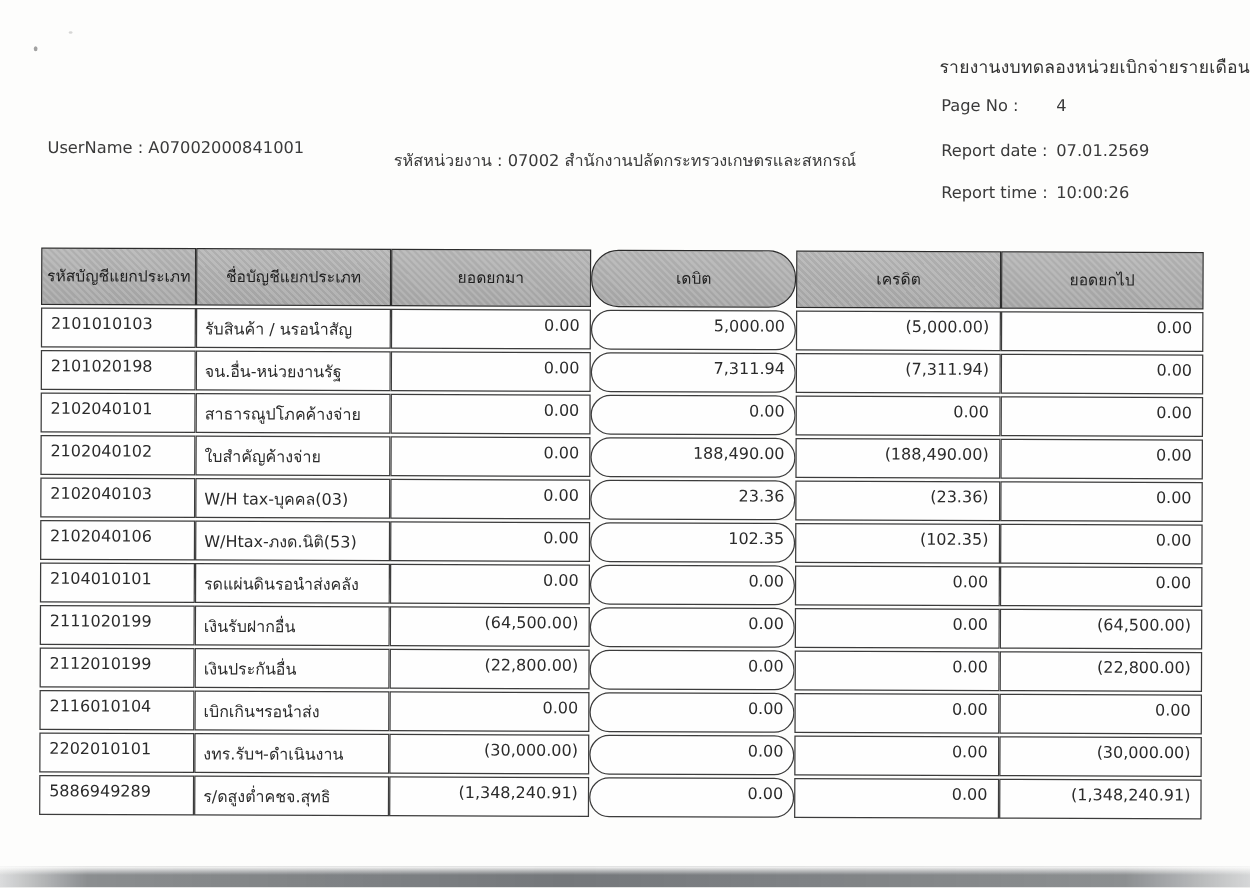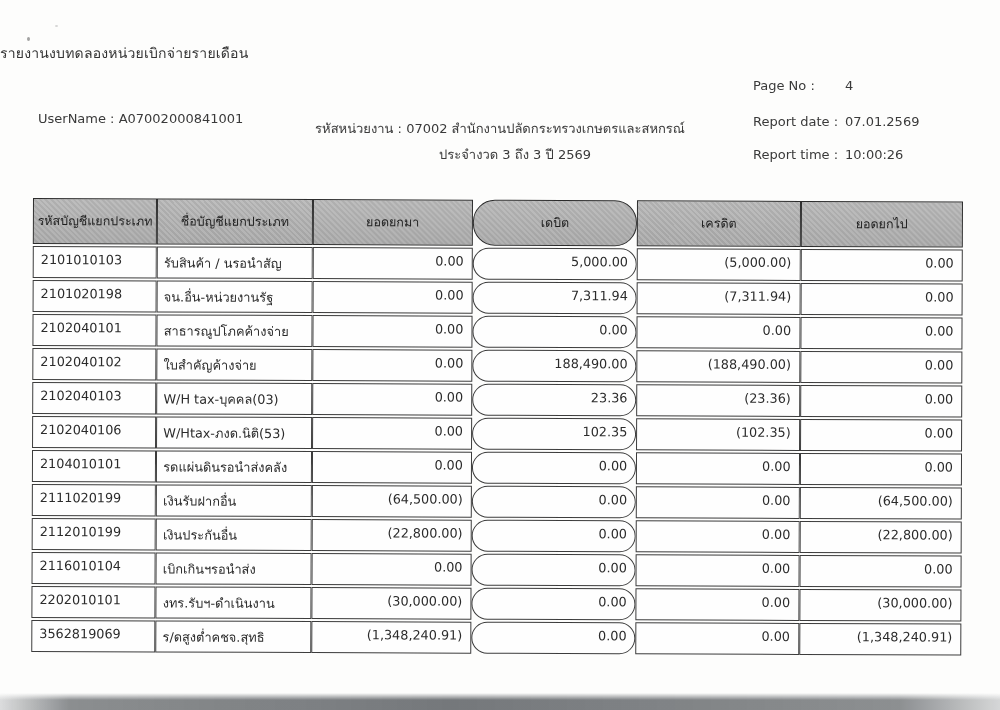--- a/index.html
+++ b/index.html
@@ -13,21 +13,21 @@
     overflow:hidden;
   }
   
   .speck { position:absolute; background:#8b8b8b; border-radius:50%; }
   .speck1 { left:27px; top:37px; width:3px; height:4px; opacity:.8; }
   .speck2 { left:55px; top:25px; width:3px; height:2px; opacity:.35; }
 
   
   .title {
     position:absolute; left:0; right:0; top:42px;
-    text-align:left; font-size:14px; color:#333;
+    text-align:right; font-size:14px; color:#333;
     letter-spacing:.2px;
   }
   .meta { position:absolute; font-size:13px; color:#3a3a3a; white-space:nowrap; }
   .m-left1 { left:38px;  top:74px; }
   .m-left2 { left:38px;  top:111px; }
   .m-center1 { left:0; right:0; top:74px;  text-align:center;margin-top:44px; }
   .m-center2 { left:0; right:0; top:111px; text-align:center; }
   .m-center3 { left:30px; right:0; top:144px; text-align:center; }
   .m-rlabel1 { left:753px; top:78px; }
   .m-rvalue1 { left:845px; top:78px; }
@@ -97,21 +97,20 @@
 <div class="page">
 
   <span class="speck speck1"></span>
   <span class="speck speck2"></span>
 
   <div class="title">รายงานงบทดลองหน่วยเบิกจ่ายรายเดือน</div>
 
   <div class="meta m-left2">UserName : A07002000841001</div>
 
   <div class="meta m-center1">รหัสหน่วยงาน : 07002 สำนักงานปลัดกระทรวงเกษตรและสหกรณ์</div>
-  <div class="meta m-center3">ประจำงวด 3 ถึง 3 ปี 2569</div>
 
   <div class="meta m-rlabel1">Page No :</div>
   <div class="meta m-rvalue1">4</div>
   <div class="meta m-rlabel2">Report date :</div>
   <div class="meta m-rvalue2">07.01.2569</div>
   <div class="meta m-rlabel3">Report time :</div>
   <div class="meta m-rvalue3">10:00:26</div>
 
   <div class="tbl-wrap">
     <table>
@@ -208,21 +207,21 @@
           </tr>
           <tr>
             <td class="c0">2202010101</td>
             <td class="c1">งทร.รับฯ-ดำเนินงาน</td>
             <td class="c2">(30,000.00)</td>
             <td class="c3">0.00</td>
             <td class="c4">0.00</td>
             <td class="c5">(30,000.00)</td>
           </tr>
           <tr>
-            <td class="c0">3562819069</td>
+            <td class="c0">5886949289</td>
             <td class="c1">ร/ดสูงต่ำคชจ.สุทธิ</td>
             <td class="c2">(1,348,240.91)</td>
             <td class="c3">0.00</td>
             <td class="c4">0.00</td>
             <td class="c5">(1,348,240.91)</td>
           </tr>
         </tbody>
     </table>
   </div>
 

